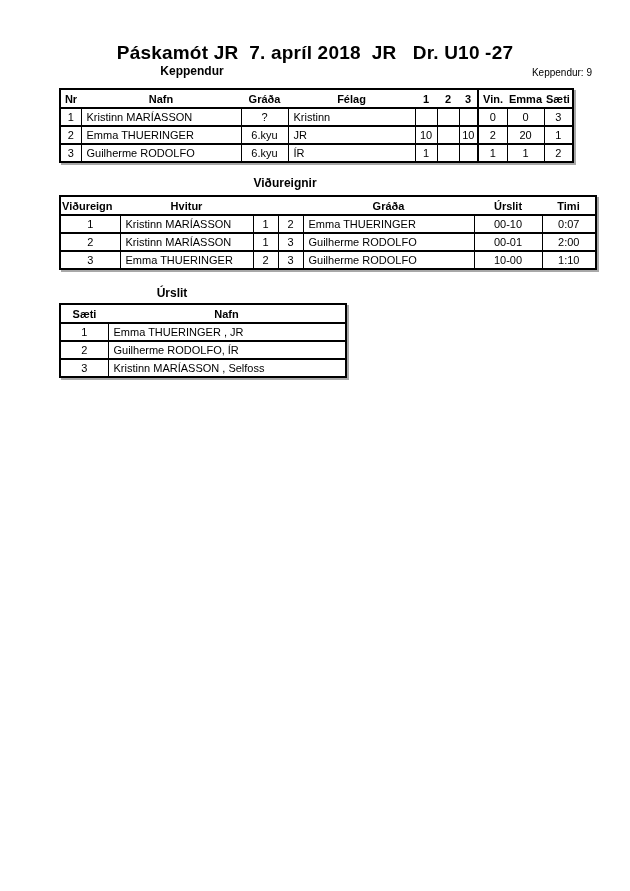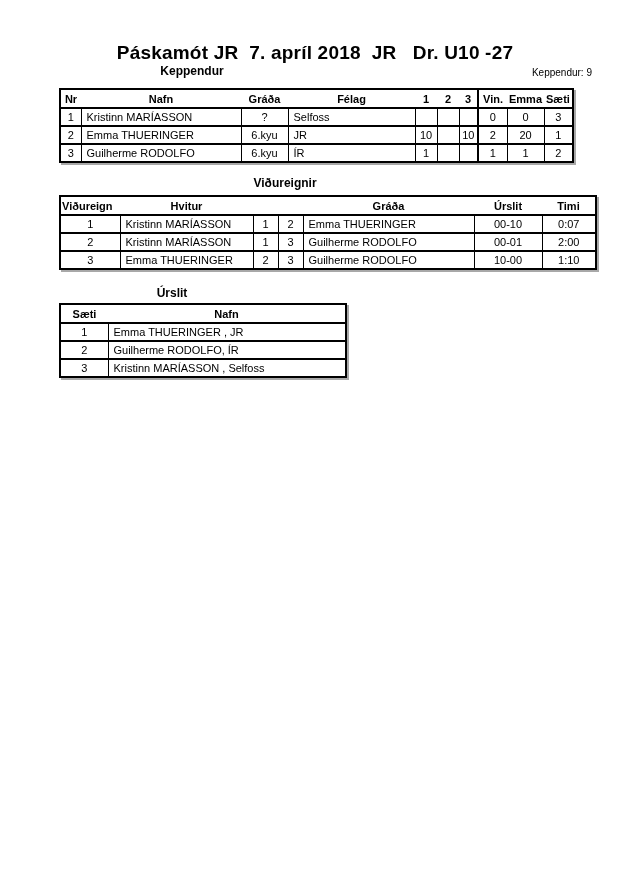--- a/index.html
+++ b/index.html
@@ -75,21 +75,21 @@
         <th class="grp">Vin.</th>
         <th>Emma</th>
         <th>Sæti</th>
       </tr>
     </thead>
     <tbody>
       <tr>
         <td class="c">1</td>
         <td class="l">Kristinn MARÍASSON</td>
         <td class="c">?</td>
-        <td class="l">Selfoss</td>
+        <td class="l">Kristinn</td>
         <td class="c"></td>
         <td class="c"></td>
         <td class="c"></td>
         <td class="c grp">0</td>
         <td class="c">0</td>
         <td class="c">3</td>
       </tr>
       <tr>
         <td class="c">2</td>
         <td class="l">Emma THUERINGER</td>

